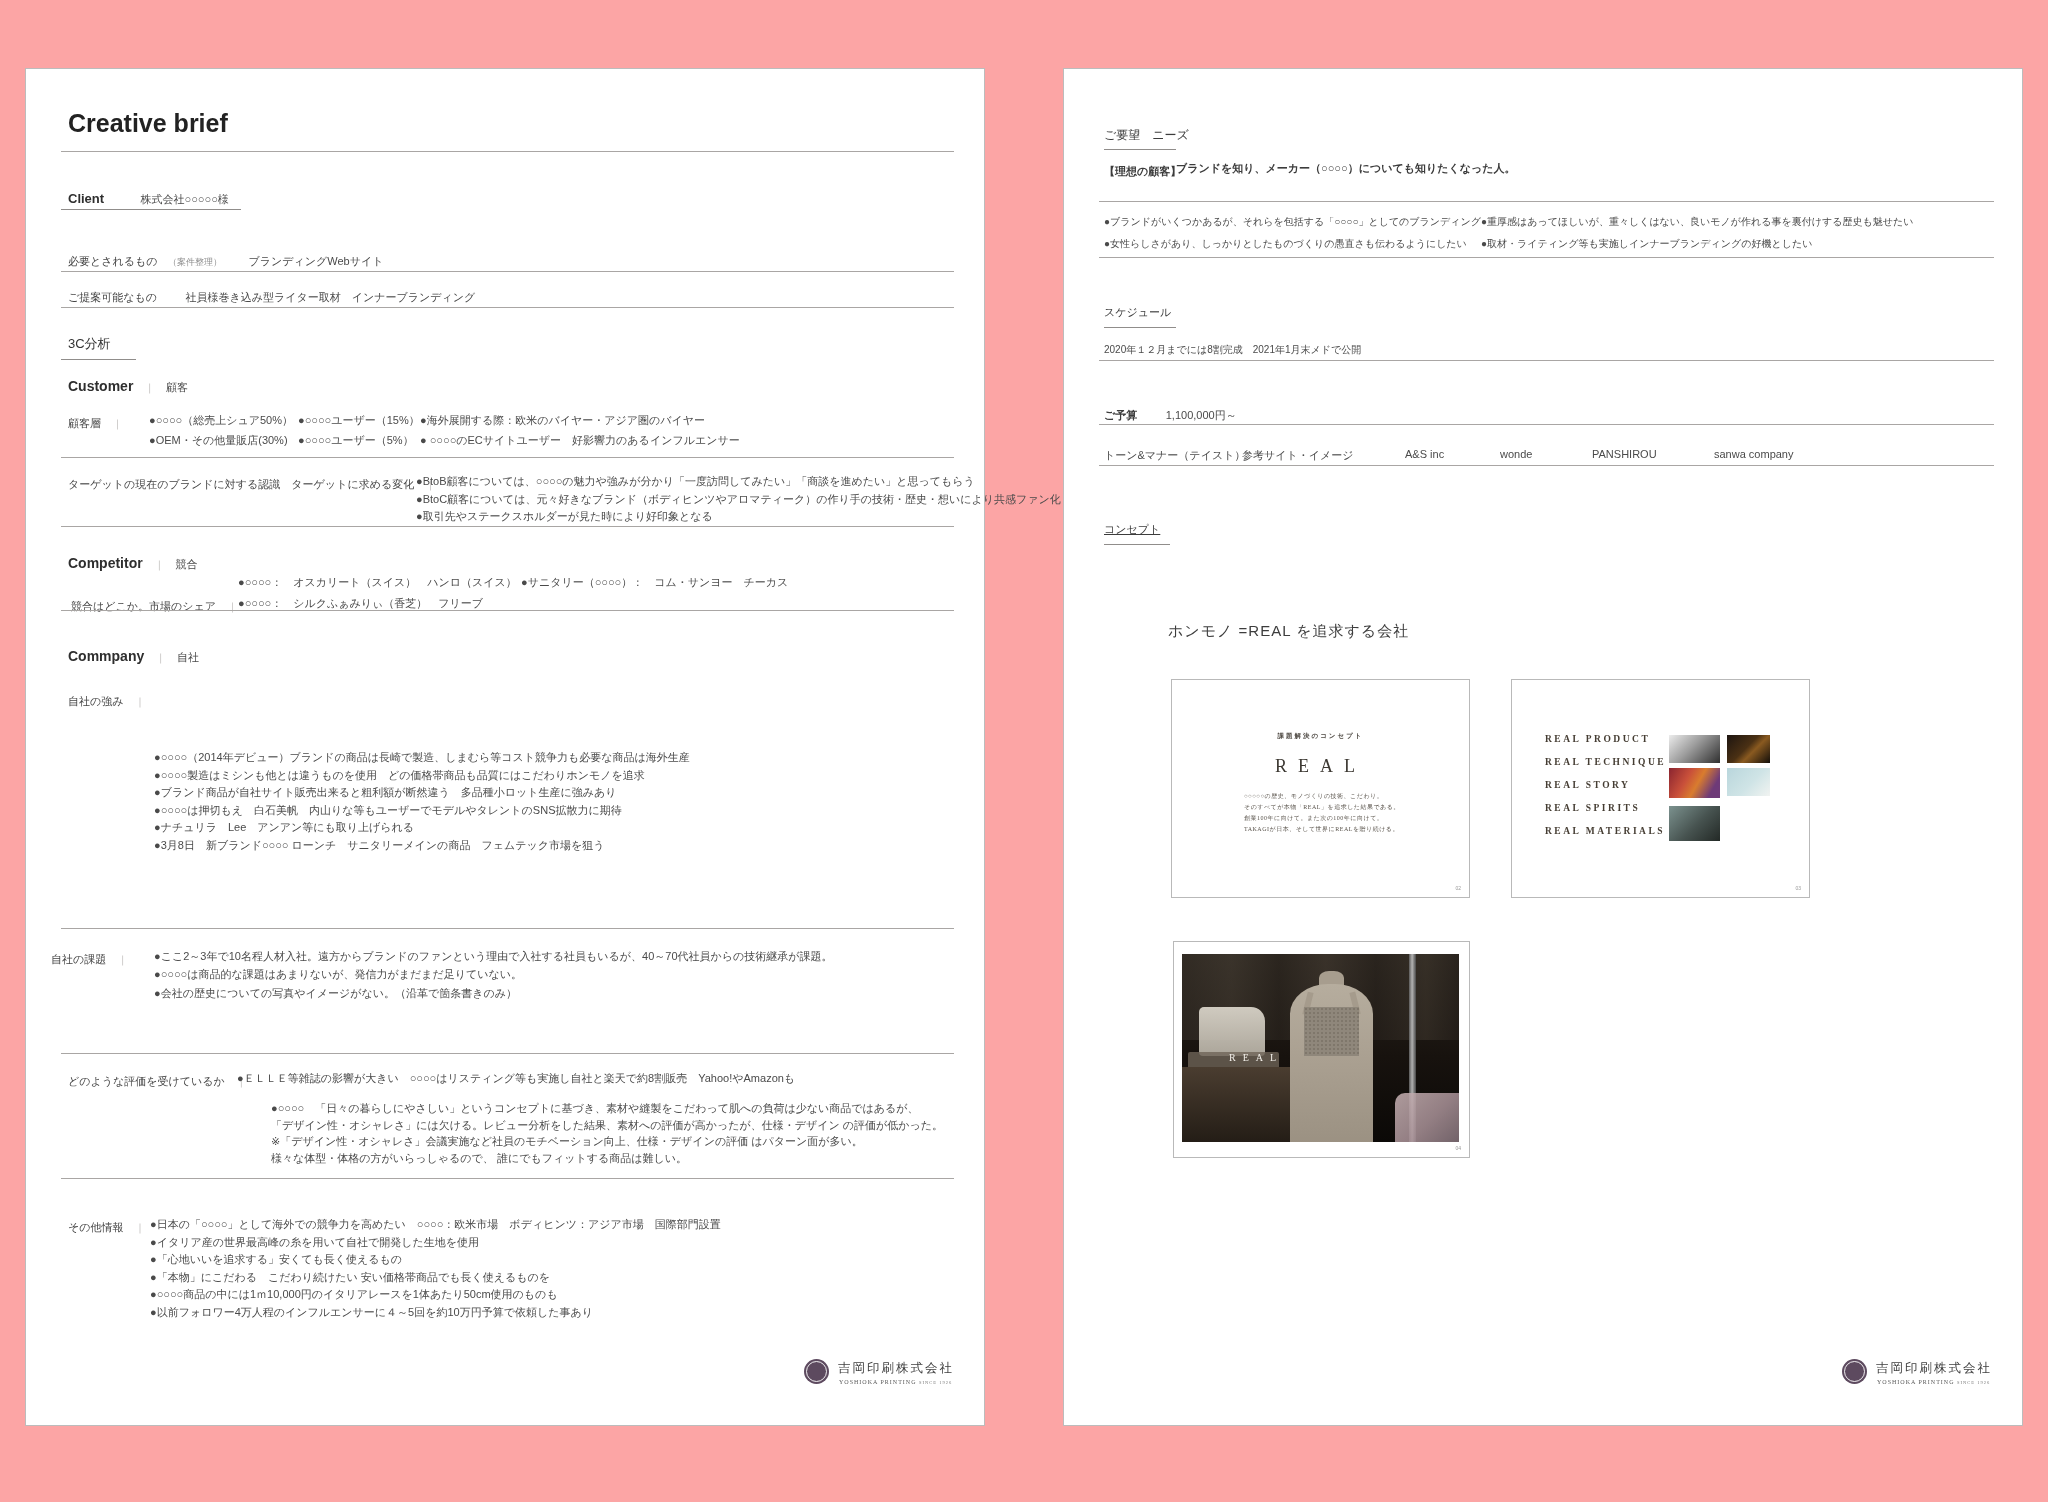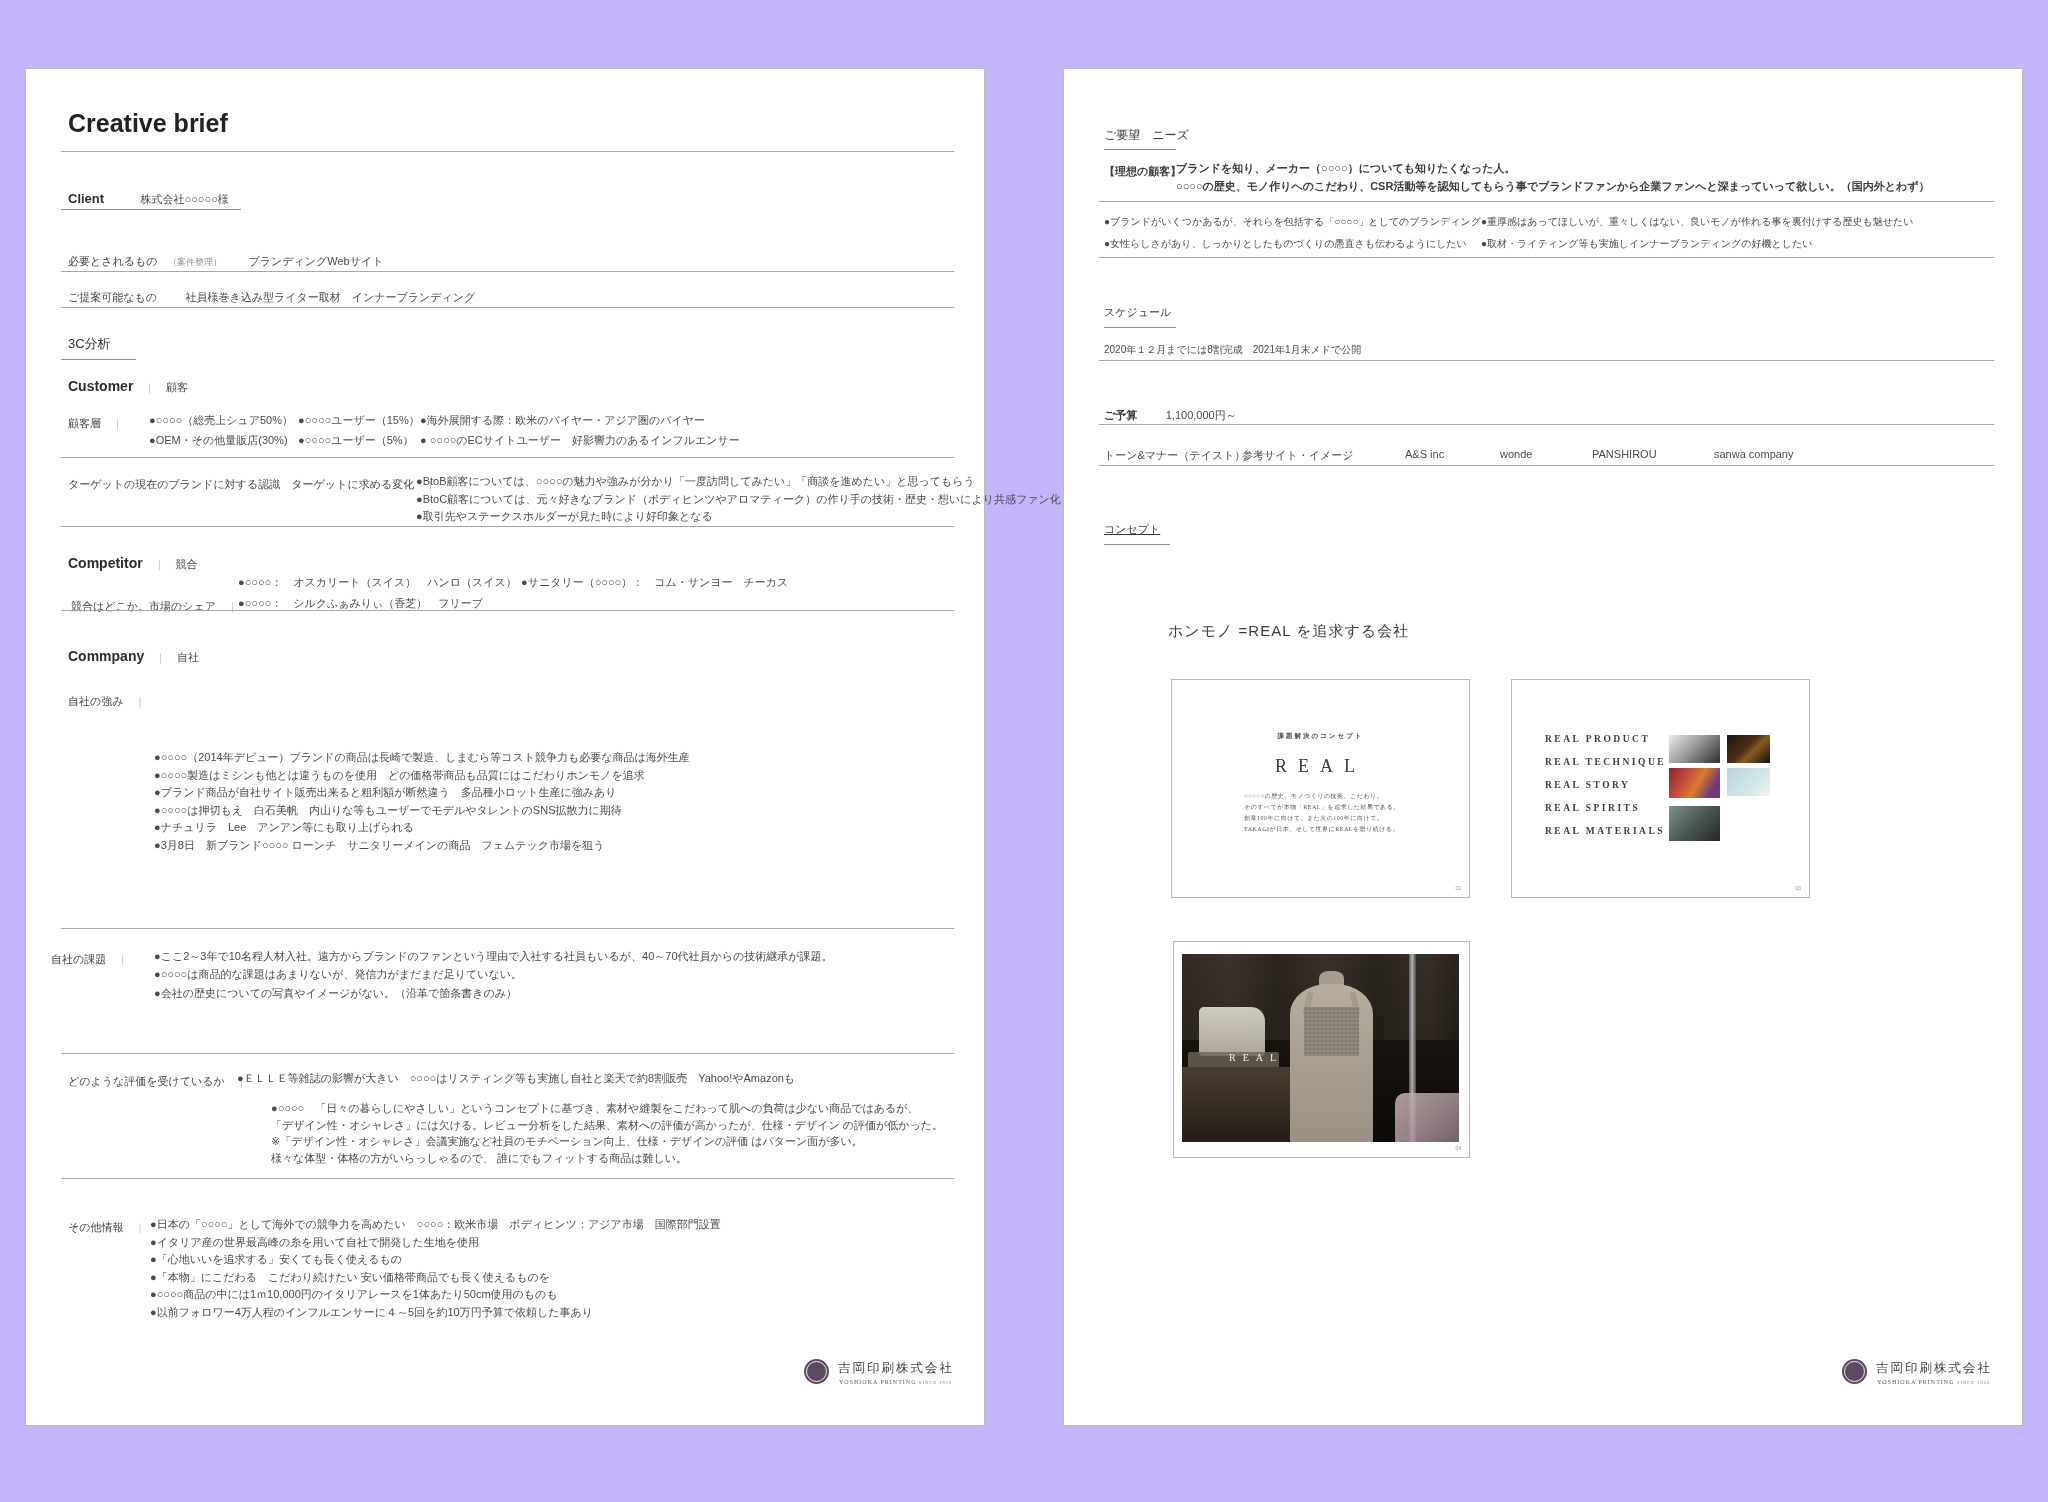--- a/index.html
+++ b/index.html
@@ -1,16 +1,16 @@
 <!DOCTYPE html>
 <html><head>
 <meta charset="utf-8">
 <style>
   html,body{margin:0;padding:0;background:#ffffff;}
-  #canvas{position:relative;width:2048px;height:1502px;background:#c4b5fd;overflow:hidden;
+  #canvas{position:relative;width:2048px;height:1502px;background:#fca5a5;overflow:hidden;
           font-family:"Liberation Sans","DejaVu Sans",sans-serif;color:#4a4a4a;}
   .page{position:absolute;top:68px;width:958px;height:1356px;background:#fff;border:1px solid #bcbcbc;}
   #page-left{left:25px;}
   #page-right{left:1063px;}
   .abs{position:absolute;white-space:nowrap;}
   .t11{font-size:11px;color:#4a4a4a;}
   .t10{font-size:10px;color:#4a4a4a;}
   .lbl{font-size:11px;color:#454545;}
   .note{font-size:9px;color:#8d8d8d;}
   .sep{color:#b7b4b2;font-size:10px;padding:0 7px;}
@@ -214,21 +214,20 @@
     </div>
   </div>
 
   <div class="page" id="page-right">
     <div class="abs" style="left:40px;top:58px;font-size:12px;color:#3c3c3c;">ご要望　ニーズ</div>
     <div class="ul" style="left:40px;width:72px;top:80px;"></div>
 
     <div class="abs" style="left:40px;top:95px;font-size:11px;font-weight:bold;color:#3c3c3c;">【理想の顧客】</div>
     <div class="stack" style="left:112px;top:92px;">
       <div style="font-weight:bold;color:#3c3c3c;">ブランドを知り、メーカー（○○○○）についても知りたくなった人。</div>
-      <div style="font-weight:bold;color:#3c3c3c;">○○○○の歴史、モノ作りへのこだわり、CSR活動等を認知してもらう事でブランドファンから企業ファンへと深まっていって欲しい。（国内外とわず）</div>
     </div>
     <div class="rule" style="left:35px;right:28px;top:132px;"></div>
 
     <div class="abs t10" style="left:40px;top:146px;">●ブランドがいくつかあるが、それらを包括する「○○○○」としてのブランディング</div>
     <div class="abs t10" style="left:417px;top:146px;">●重厚感はあってほしいが、重々しくはない、良いモノが作れる事を裏付けする歴史も魅せたい</div>
     <div class="abs t10" style="left:40px;top:168px;">●女性らしさがあり、しっかりとしたものづくりの愚直さも伝わるようにしたい</div>
     <div class="abs t10" style="left:417px;top:168px;">●取材・ライティング等も実施しインナーブランディングの好機としたい</div>
     <div class="rule" style="left:35px;right:28px;top:188px;"></div>
 
     <div class="abs" style="left:40px;top:236px;font-size:11px;color:#3c3c3c;">スケジュール</div>

